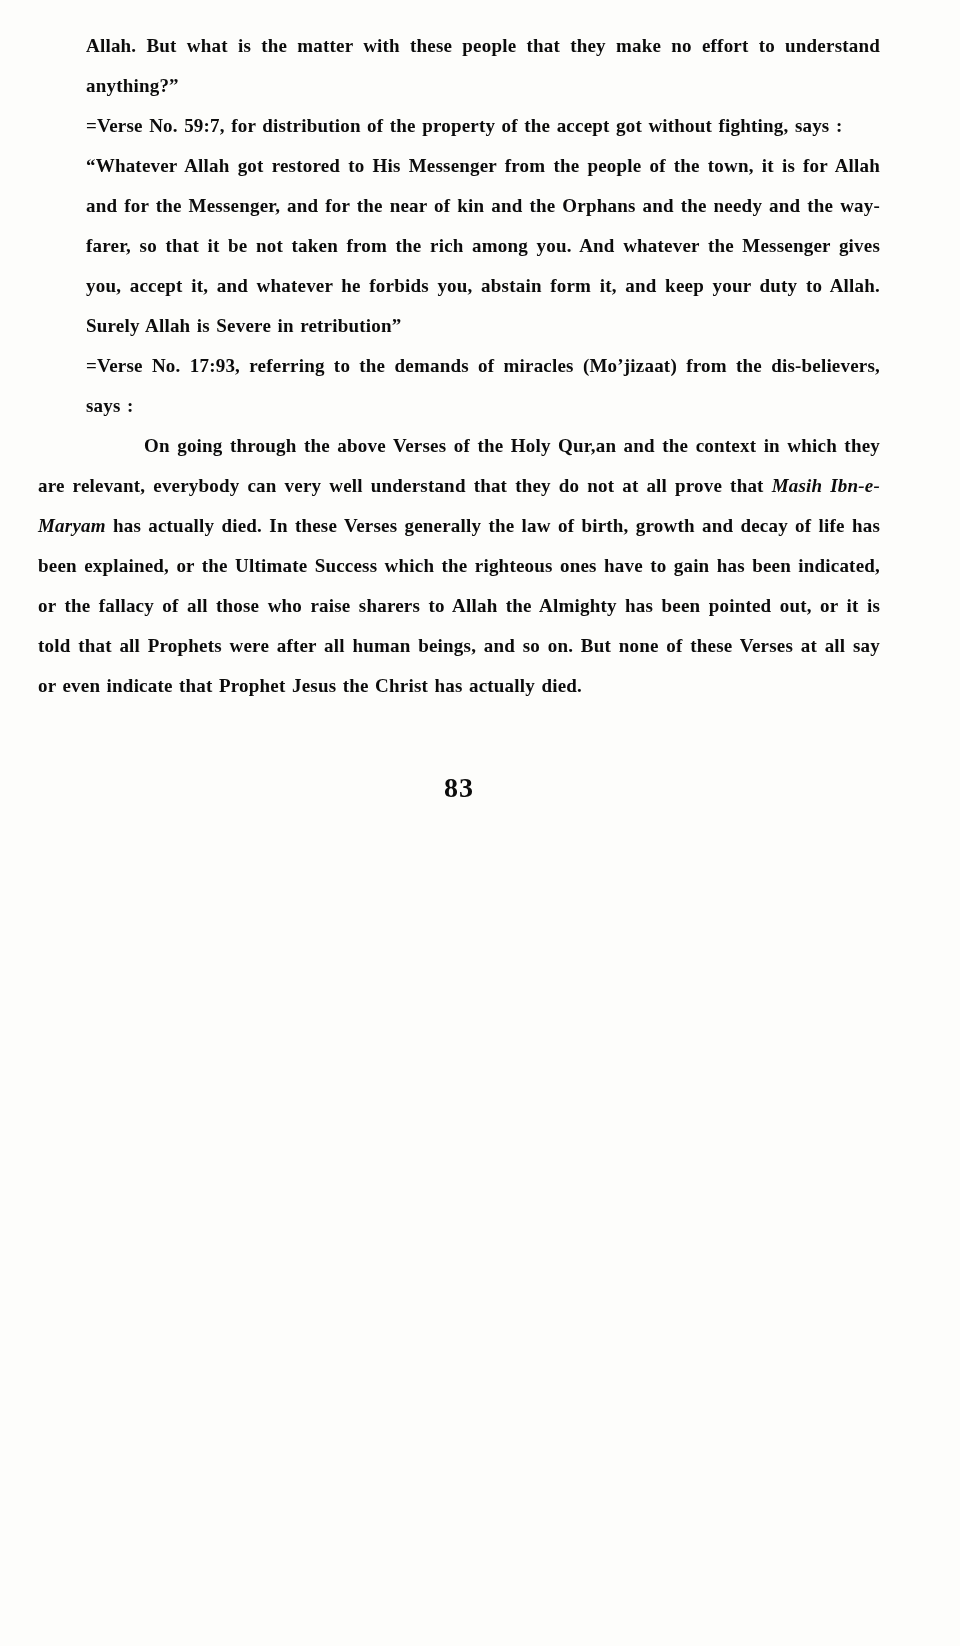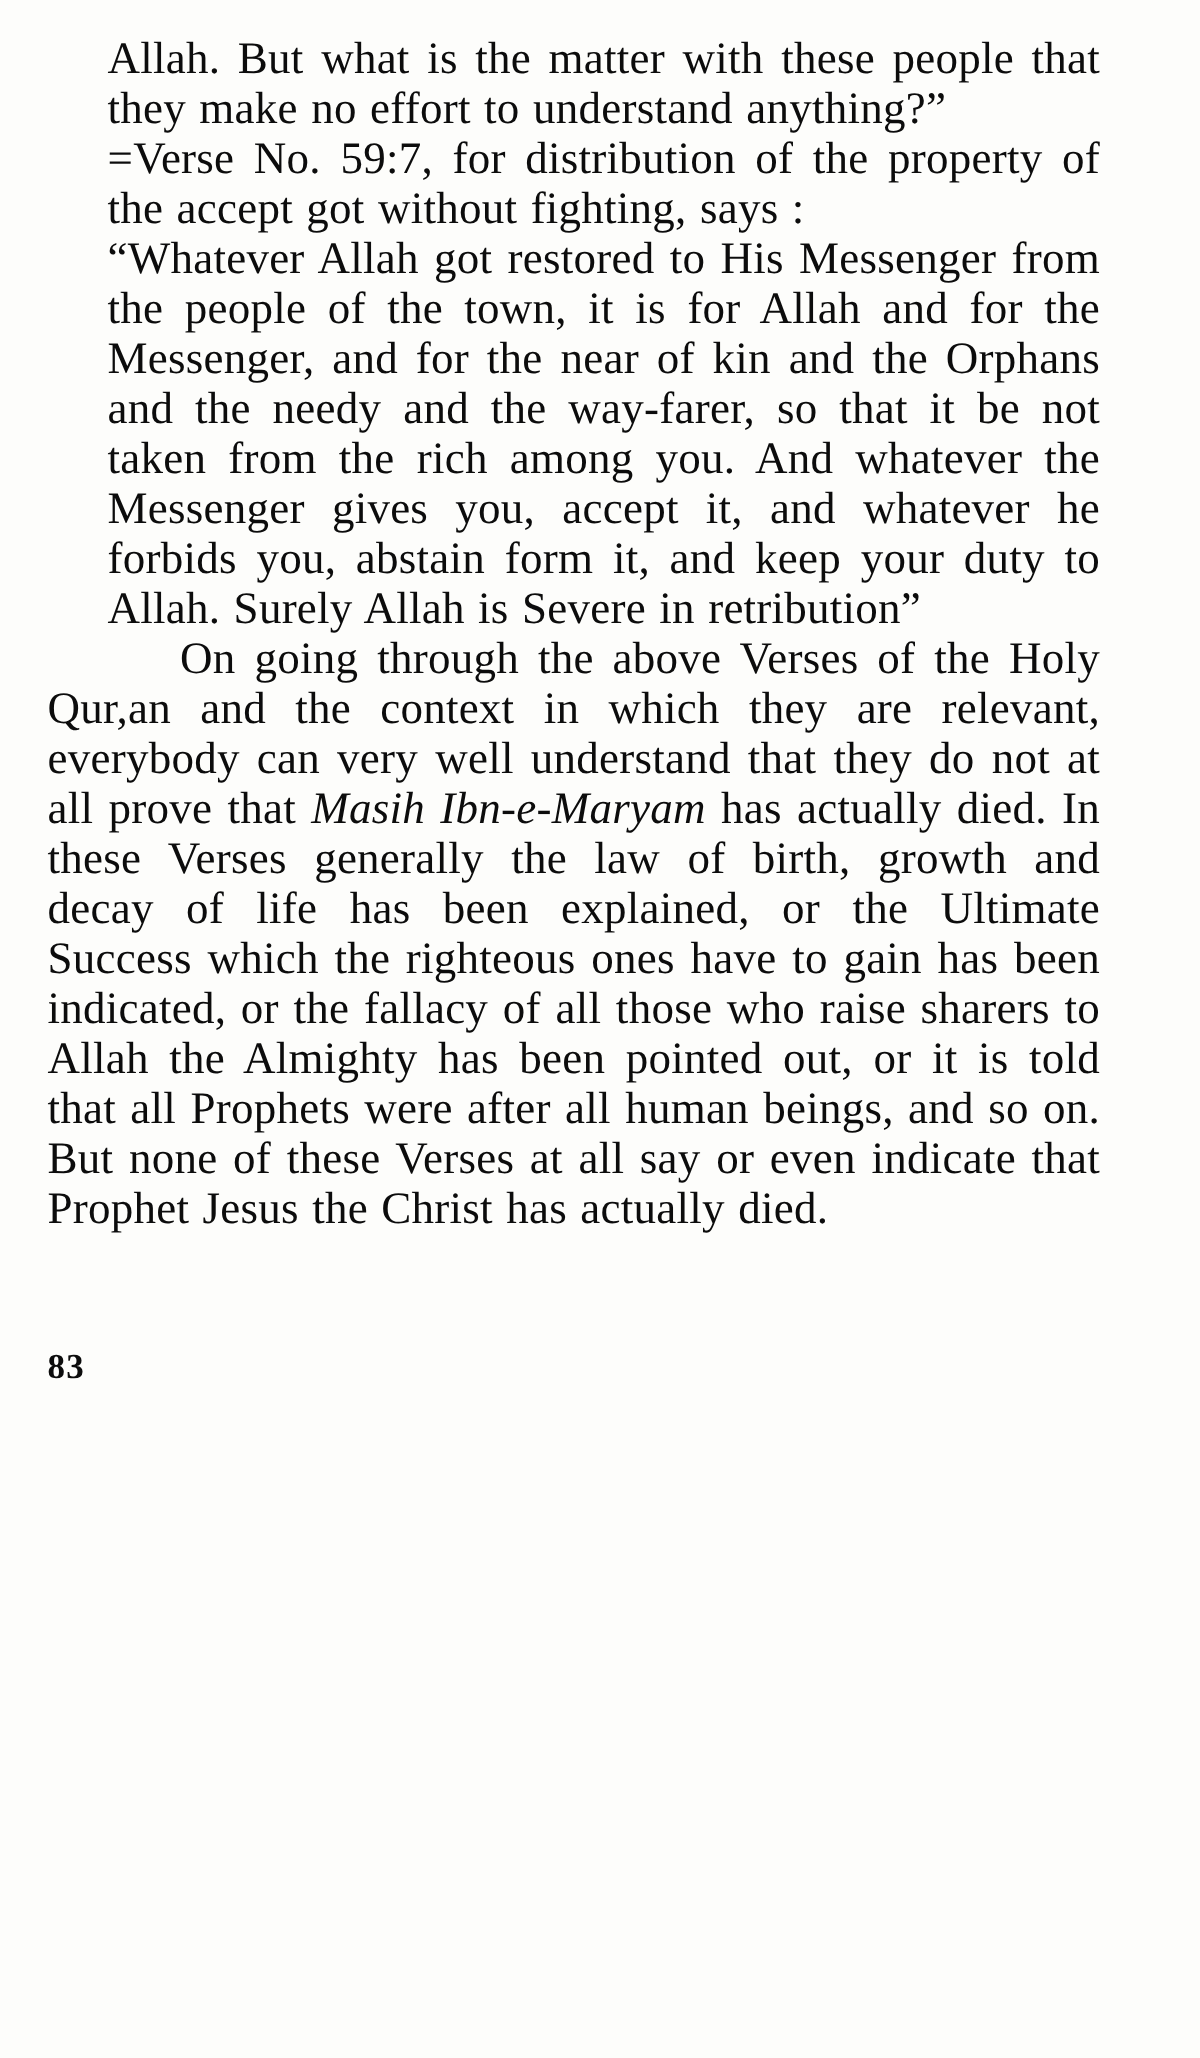--- a/index.html
+++ b/index.html
@@ -20,51 +20,53 @@
     min-height: 1646px;
     padding: 26px 80px 24px 38px;
     display: flex;
     flex-direction: column;
   }
   .text-blocks {
     flex: 0 0 auto;
   }
   p.block {
     margin: 0;
-    font-size: 36px;
+    font-size: 19px;
     line-height: 40px;
-    font-weight: 400;
+    font-weight: 700;
     text-align: justify;
     letter-spacing: 0.2px;
     word-spacing: 1.5px;
   }
   p.verse {
     margin-left: 48px;   
   }
   p.para {
     text-indent: 106px;  
   }
   .gap-none   { margin-top: 0; }
   .gap-medium { margin-top: 42px; }
   .gap-large  { margin-top: 62px; }
   span.italic {
     font-style: italic;
   }
   .page-number {
-    margin-top: 92px;
+    margin-top: 66px;
+    text-align: center;
     font-size: 28px;
     font-weight: 600;
     letter-spacing: 1px;
   }
 </style>
 </head>
 <body>
 
 <div class="page">
   <div class="text-blocks">
 
   <p class="block verse gap-none"><span>Allah. But what is the matter with these people that they make no effort to understand anything?”</span></p>
       <p class="block verse gap-none"><span>=Verse No. 59:7, for distribution of the property of the accept got without fighting, says :</span></p>
       <p class="block verse gap-none"><span>“Whatever Allah got restored to His Messenger from the people of the town, it is for Allah and for the Messenger, and for the near of kin and the Orphans and the needy and the way-farer, so that it be not taken from the rich among you. And whatever the Messenger gives you, accept it, and whatever he forbids you, abstain form it, and keep your duty to Allah. Surely Allah is Severe in retribution”</span></p>
+      <p class="block verse gap-none"><span>=Verse No. 17:93, referring to the demands of miracles (Mo’jizaat) from the dis-believers, says :</span></p>
       <p class="block para gap-large"><span>On going through the above Verses of the Holy Qur,an and the context in which they are relevant, everybody can very well understand that they do not at all prove that </span><span class="italic">Masih Ibn-e-Maryam</span><span> has actually died. In these Verses generally the law of birth, growth and decay of life has been explained, or the Ultimate Success which the righteous ones have to gain has been indicated, or the fallacy of all those who raise sharers to Allah the Almighty has been pointed out, or it is told that all Prophets were after all human beings, and so on. But none of these Verses at all say or even indicate that Prophet Jesus the Christ has actually died.</span></p>
     </div>
   <div class="page-number">83</div>
 </div>
 
 </body></html>

